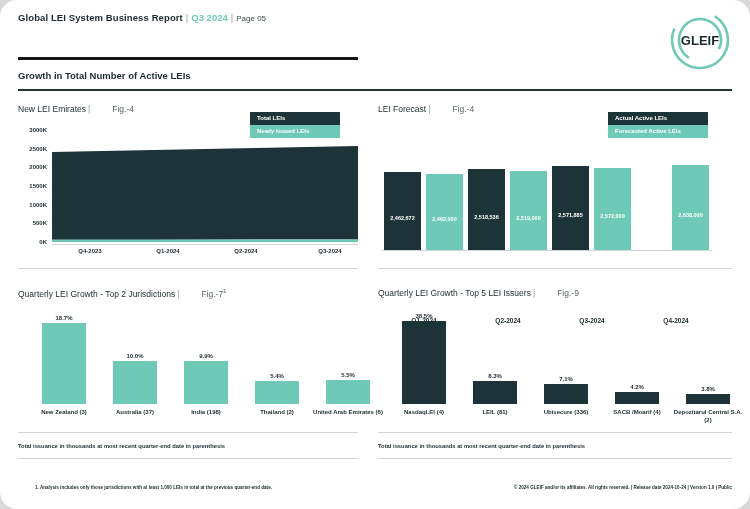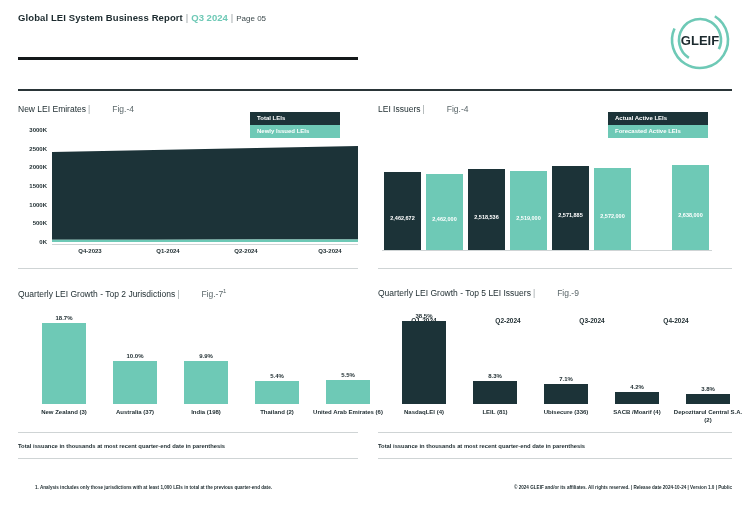--- a/index.html
+++ b/index.html
@@ -7,20 +7,21 @@
   html, body {
     width: 750px; height: 509px;
     background: #d9d9d9;
     font-family: "Liberation Sans", sans-serif;
   }
   #page {
     position: relative;
     width: 750px; height: 509px;
     background: #ffffff;
     overflow: hidden;
+    border-radius: 17px;
   }
   
   #header {
     position: absolute; left: 0; top: 0; width: 750px; height: 80px;
   }
   #header-title {
     position: absolute; left: 18px; top: 12px;
     font-size: 9.5px; white-space: nowrap;
   }
   .ht-main { font-weight: bold; color: #1c2a2e; letter-spacing: .1px; }
@@ -137,20 +138,21 @@
     </div>
     <div id="header-rule"></div>
 
     <svg id="logo" viewBox="0 0 64 64">
       <circle cx="32" cy="32" r="28" fill="none" stroke="#6ec9b6" stroke-width="2.6" stroke-dasharray="128 48" transform="rotate(-58 32 32)"></circle>
       <circle cx="32" cy="32" r="21" fill="none" stroke="#6ec9b6" stroke-width="2.6" stroke-dasharray="96 36" transform="rotate(122 32 32)"></circle>
       <text x="32" y="36.5" text-anchor="middle" font-family="Liberation Sans, sans-serif" font-size="13" font-weight="bold" fill="#1c2a2e">GLEIF</text>
     </svg>
   </div>
 
+  <div id="section-title">Growth in Total Number of Active LEIs</div>
   <div id="section-rule"></div>
 
   <div class="panel" style="left:18px; top:104px;">
     <div class="panel-title">
       <span>New LEI Emirates</span><span class="bar">|</span><span class="fig">Fig.-4</span>
     </div>
   </div>
 
   <div class="legend" style="left:250px; top:112px; width:90px;">
     <div class="legend-row legend-dark">Total LEIs</div>
@@ -173,21 +175,21 @@
   </div>
   <div id="fig4-axis"></div>
   <div class="xtick" style="left:90px">Q4-2023</div>
   <div class="xtick" style="left:168px">Q1-2024</div>
   <div class="xtick" style="left:246px">Q2-2024</div>
   <div class="xtick" style="left:330px">Q3-2024</div>
   <div id="fig4-rule"></div>
 
   <div class="panel" style="left:378px; top:104px;">
     <div class="panel-title">
-      <span>LEI Issuers</span><span class="bar">|</span><span class="fig">Fig.-4</span>
+      <span>LEI Forecast</span><span class="bar">|</span><span class="fig">Fig.-4</span>
     </div>
   </div>
 
   <div class="legend" style="left:608px; top:112px; width:100px;">
     <div class="legend-row legend-dark">Actual Active LEIs</div>
     <div class="legend-row legend-light">Forecasted Active LEIs</div>
   </div>
 
   <div id="fig5-plot">
     <div class="f5-glabel" style="left:42px">Q1-2024</div>

